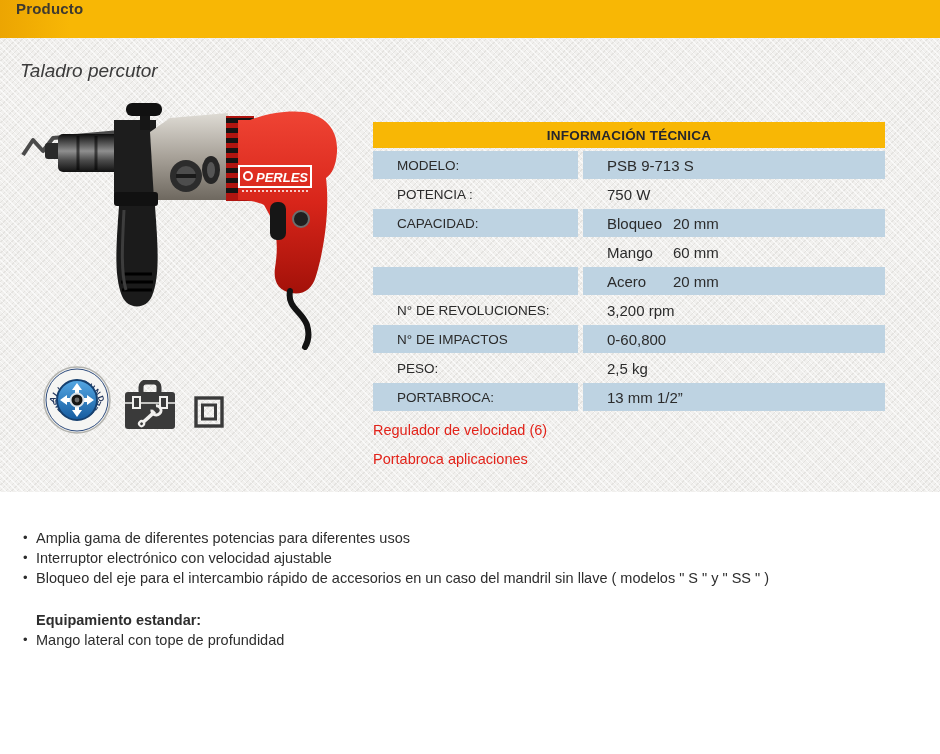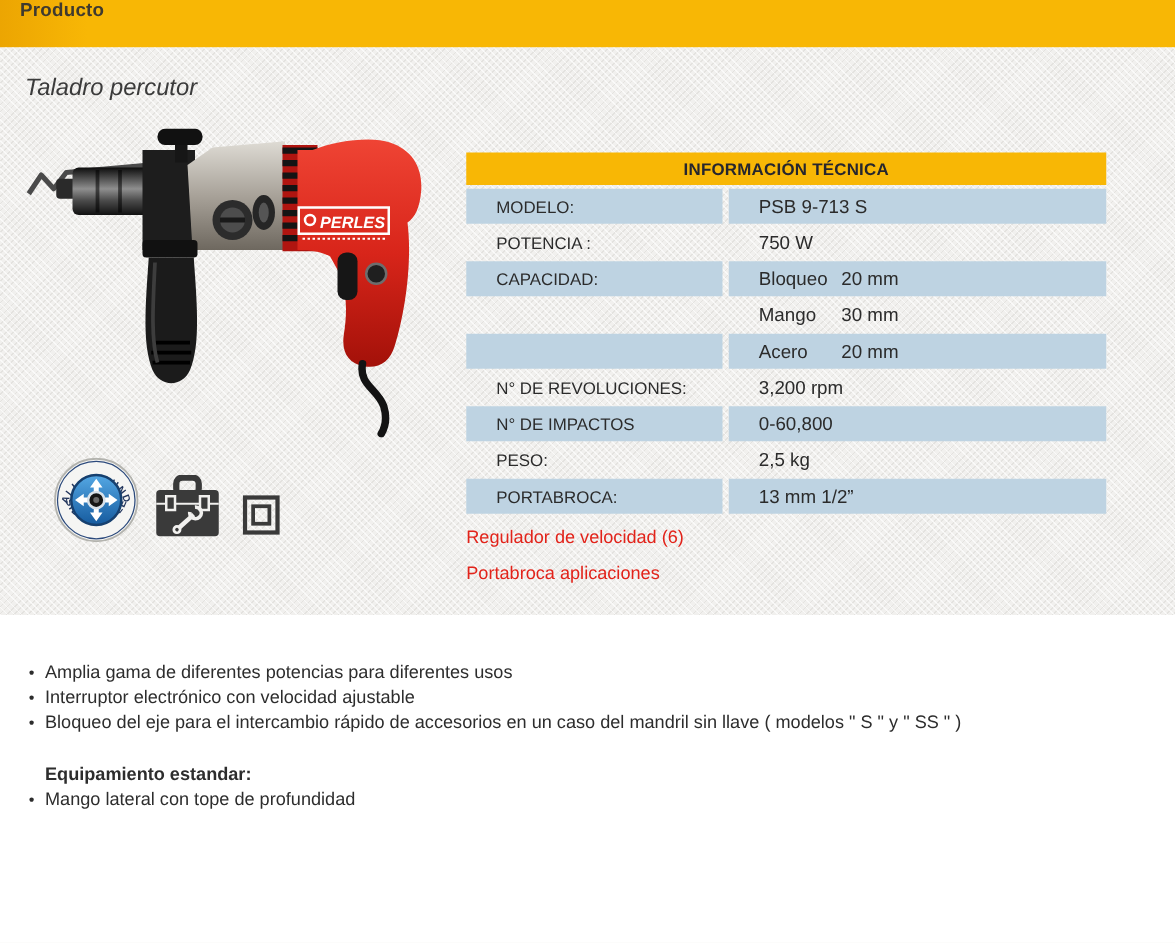--- a/index.html
+++ b/index.html
@@ -215,21 +215,21 @@
       <div class="cell-value">
         <span class="mat">Bloqueo</span>
         <span>20 mm</span>
       </div>
     </div>
     <div class="spec-row">
       <div class="cell-label"></div>
       <div class="cell-gap"></div>
       <div class="cell-value">
         <span class="mat">Mango</span>
-        <span>30 mm</span>
+        <span>60 mm</span>
       </div>
     </div>
     <div class="spec-row shaded">
       <div class="cell-label"></div>
       <div class="cell-gap"></div>
       <div class="cell-value">
         <span class="mat">Acero</span>
         <span>20 mm</span>
       </div>
     </div>

